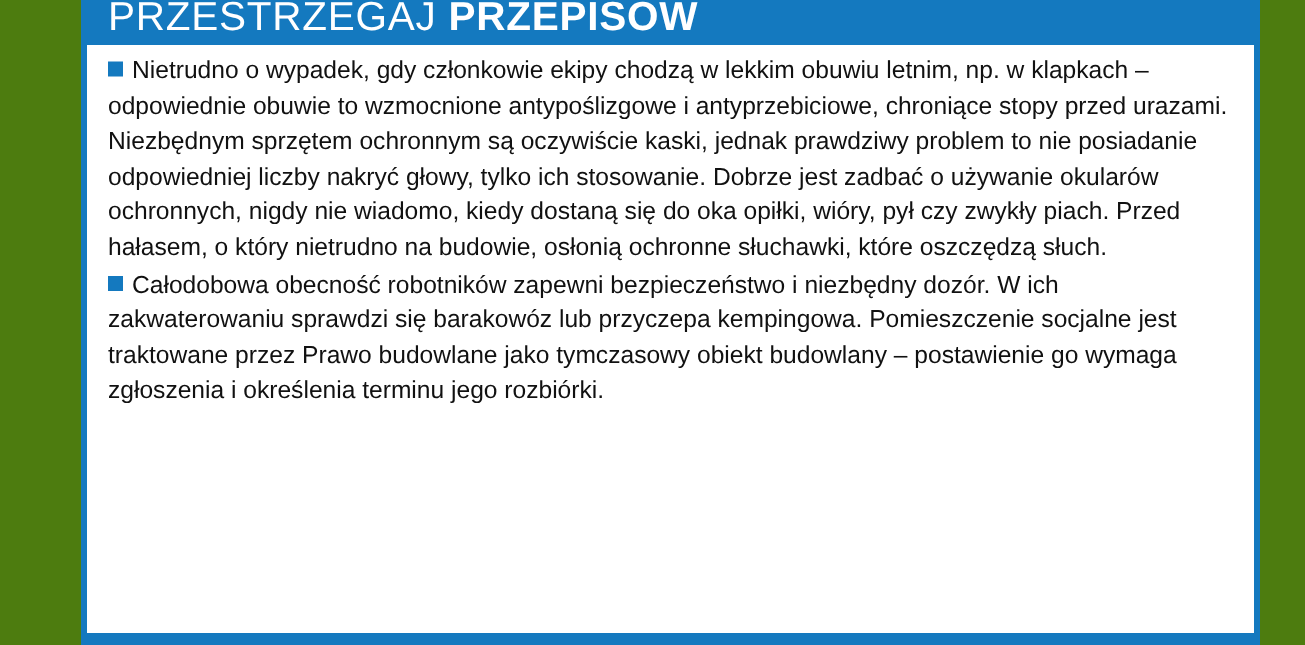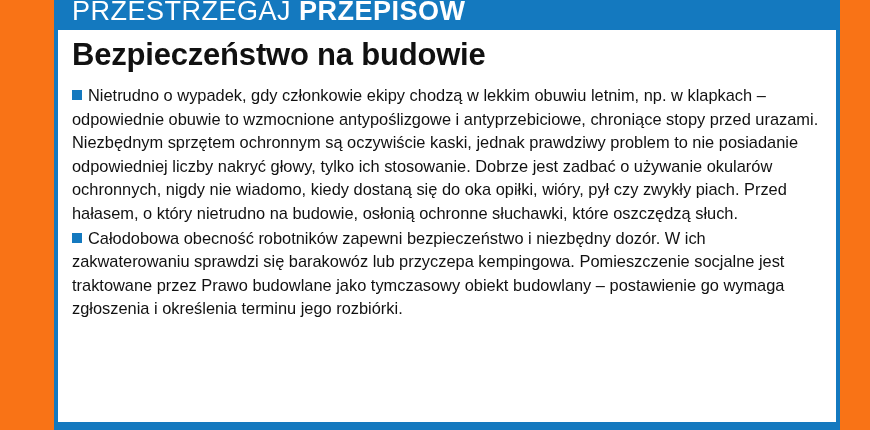--- a/index.html
+++ b/index.html
@@ -10,21 +10,21 @@
   body {
     width: 870px;
     height: 430px;
     overflow: hidden;
     font-family: "Liberation Sans", sans-serif;
   }
   .page {
     position: relative;
     width: 870px;
     height: 430px;
-    background: #f97316;
+    background: #4d7c0f;
   }
   
   .frame {
     position: absolute;
     left: 54px;
     top: 0px;
     width: 786px;
     height: 430px;
     border-left: 4px solid #1479bf;
     border-right: 4px solid #1479bf;
@@ -123,21 +123,20 @@
 
   <div class="header-bar">
     <div class="header-text">
       <span class="light">PRZESTRZEGAJ</span>
       <span class="strong">PRZEPISÓW</span>
     </div>
   </div>
   <div class="header-rule"></div>
 
   <div class="content">
-    <h1 class="title">Bezpieczeństwo na budowie</h1>
 
 
     <p class="body-text para">
       <span class="bullet-sq"></span><span>Nietrudno o wypadek, gdy członkowie ekipy chodzą w lekkim obuwiu letnim, np. w klapkach – odpowiednie obuwie to wzmocnione antypoślizgowe i antyprzebiciowe, chroniące stopy przed urazami. Niezbędnym sprzętem ochronnym są oczywiście kaski, jednak prawdziwy problem to nie posiadanie odpowiedniej liczby nakryć głowy, tylko ich stosowanie. Dobrze jest zadbać o używanie okularów ochronnych, nigdy nie wiadomo, kiedy dostaną się do oka opiłki, wióry, pył czy zwykły piach. Przed hałasem, o który nietrudno na budowie, osłonią ochronne słuchawki, które oszczędzą słuch.</span>
     </p>
 
     <p class="body-text para">
       <span class="bullet-sq"></span><span>Całodobowa obecność robotników zapewni bezpieczeństwo i niezbędny dozór. W ich zakwaterowaniu sprawdzi się barakowóz lub przyczepa kempingowa. Pomieszczenie socjalne jest traktowane przez Prawo budowlane jako tymczasowy obiekt budowlany –  postawienie go wymaga zgłoszenia i określenia terminu jego rozbiórki.</span>
     </p>
   </div>

